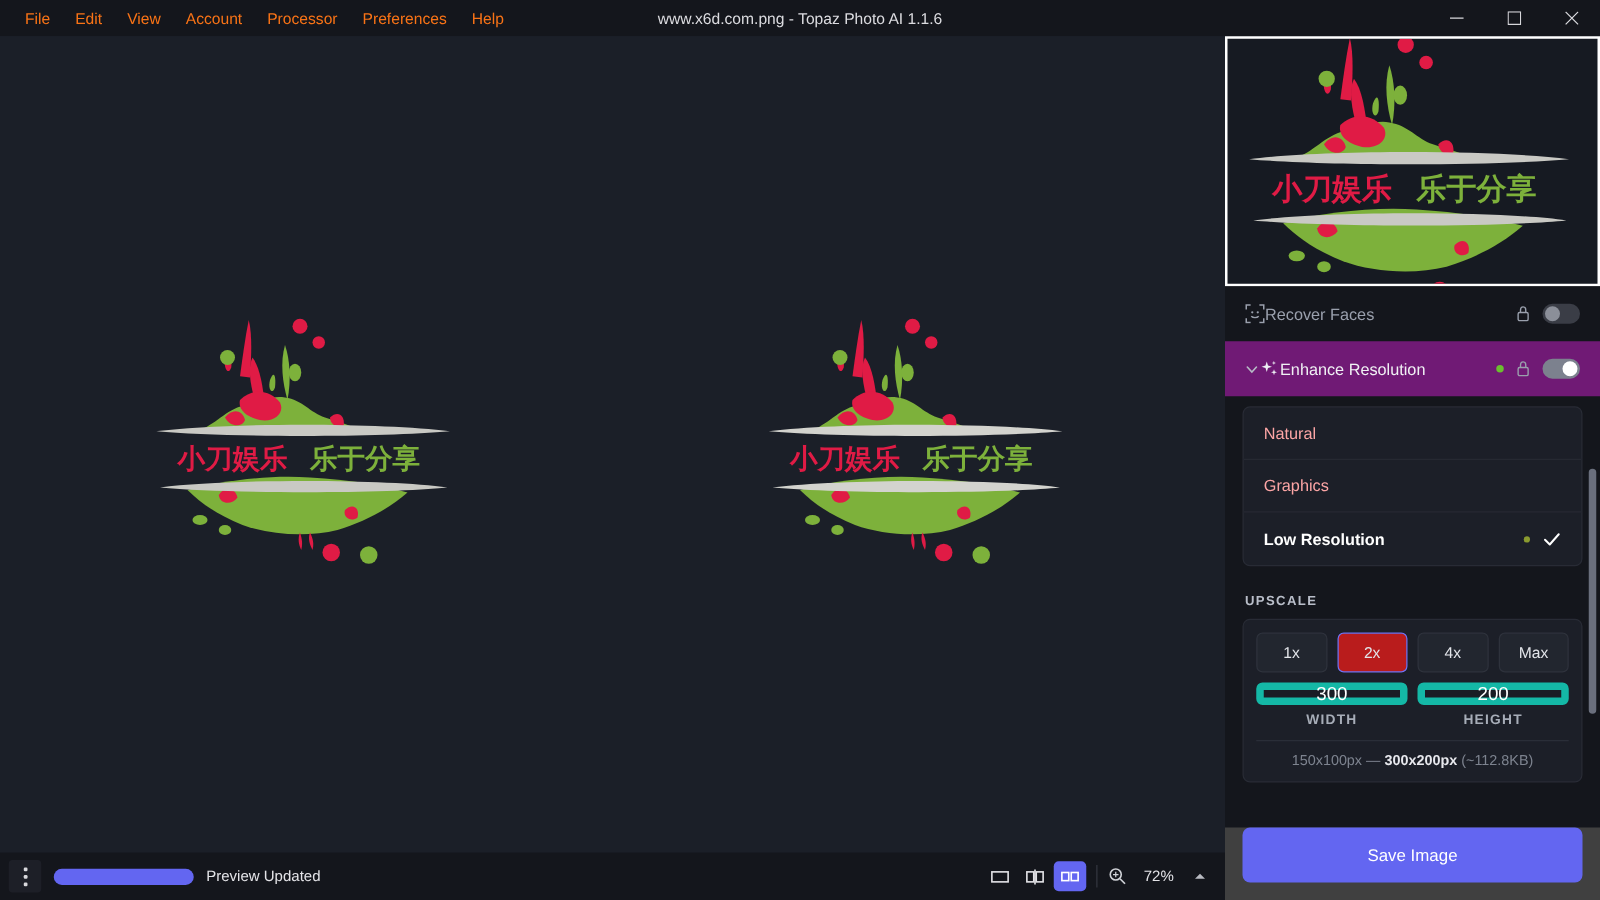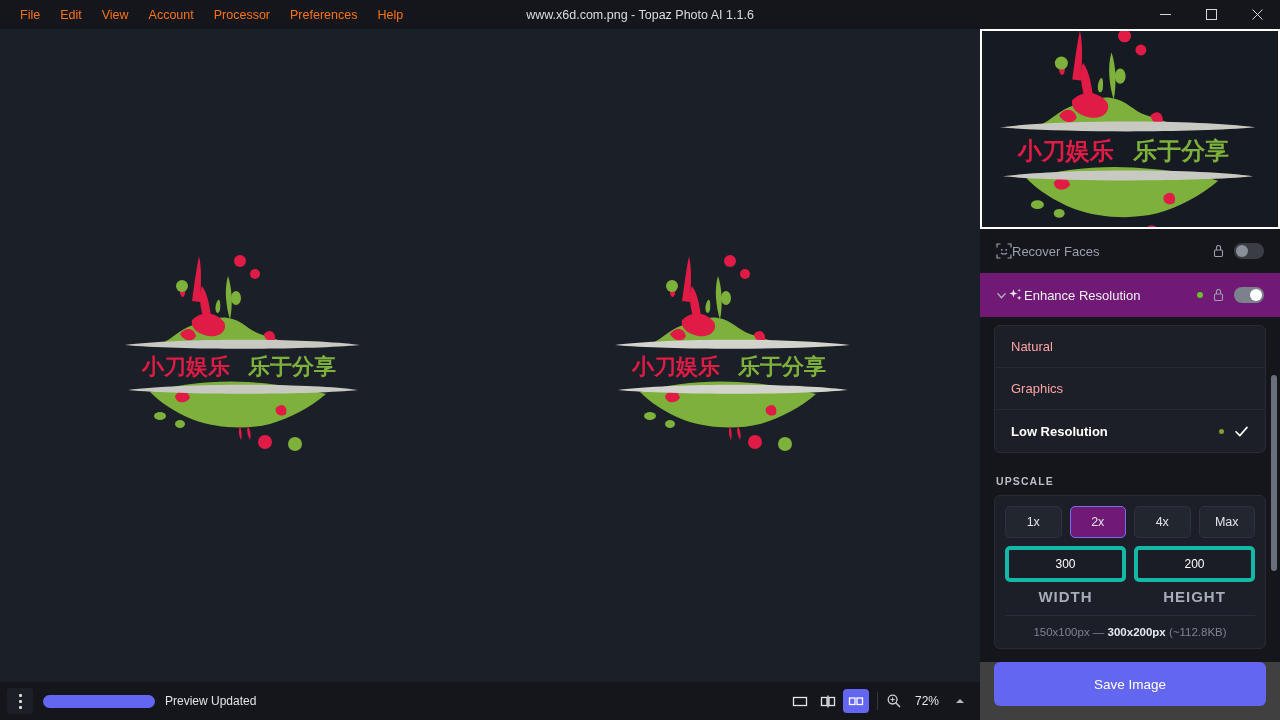--- a/index.html
+++ b/index.html
@@ -161,32 +161,32 @@
     border-radius: 6px;
     padding: 10px;
   }
   .scale-row { display: flex; gap: 8px; }
   .scale-btn {
     flex: 1 1 0; height: 32px; border-radius: 5px;
     background: #22262f; border: 1px solid #2e323c;
     display: flex; align-items: center; justify-content: center;
     font-size: 12.5px; color: #e2e4e9; cursor: pointer;
   }
-  .scale-btn.active { border-color: #6f72f0; background: #701a75; }
+  .scale-btn.active { border-color: #6f72f0; background: #b91c1c; }
   .dim-row { display: flex; gap: 8px; margin-top: 8px; }
   .dim-field { flex: 1 1 0; }
   .dim-input {
-    width: 100%; height: 36px; border-radius: 5px;
-    background: #1a1d25; border: 4px solid #14b8a6;
+    width: 100%; height: 18px; border-radius: 5px;
+    background: #1a1d25; border: 6px solid #14b8a6;
     display: flex; align-items: center; justify-content: center;
-    font-size: 12px; color: #ffffff; cursor: text;
+    font-size: 15px; color: #ffffff; cursor: text;
   }
   .dim-label {
     margin-top: 6px; text-align: center;
-    font-size: 15px; letter-spacing: 1px; font-weight: bold; color: #a7adb8;
+    font-size: 11px; letter-spacing: 1px; font-weight: bold; color: #a7adb8;
   }
   .size-divider { height: 1px; background: #2a2e38; margin: 10px 0 0 0; }
   .size-summary {
     padding-top: 10px; text-align: center; font-size: 11.5px; color: #7d838f;
   }
   .size-summary b { color: #e8e9ee; }
 
   .save-wrap { padding: 0 14px 14px 14px; flex: 0 0 auto; background: #404040; }
   .save-btn {
     width: 100%; height: 44px; border-radius: 6px;

